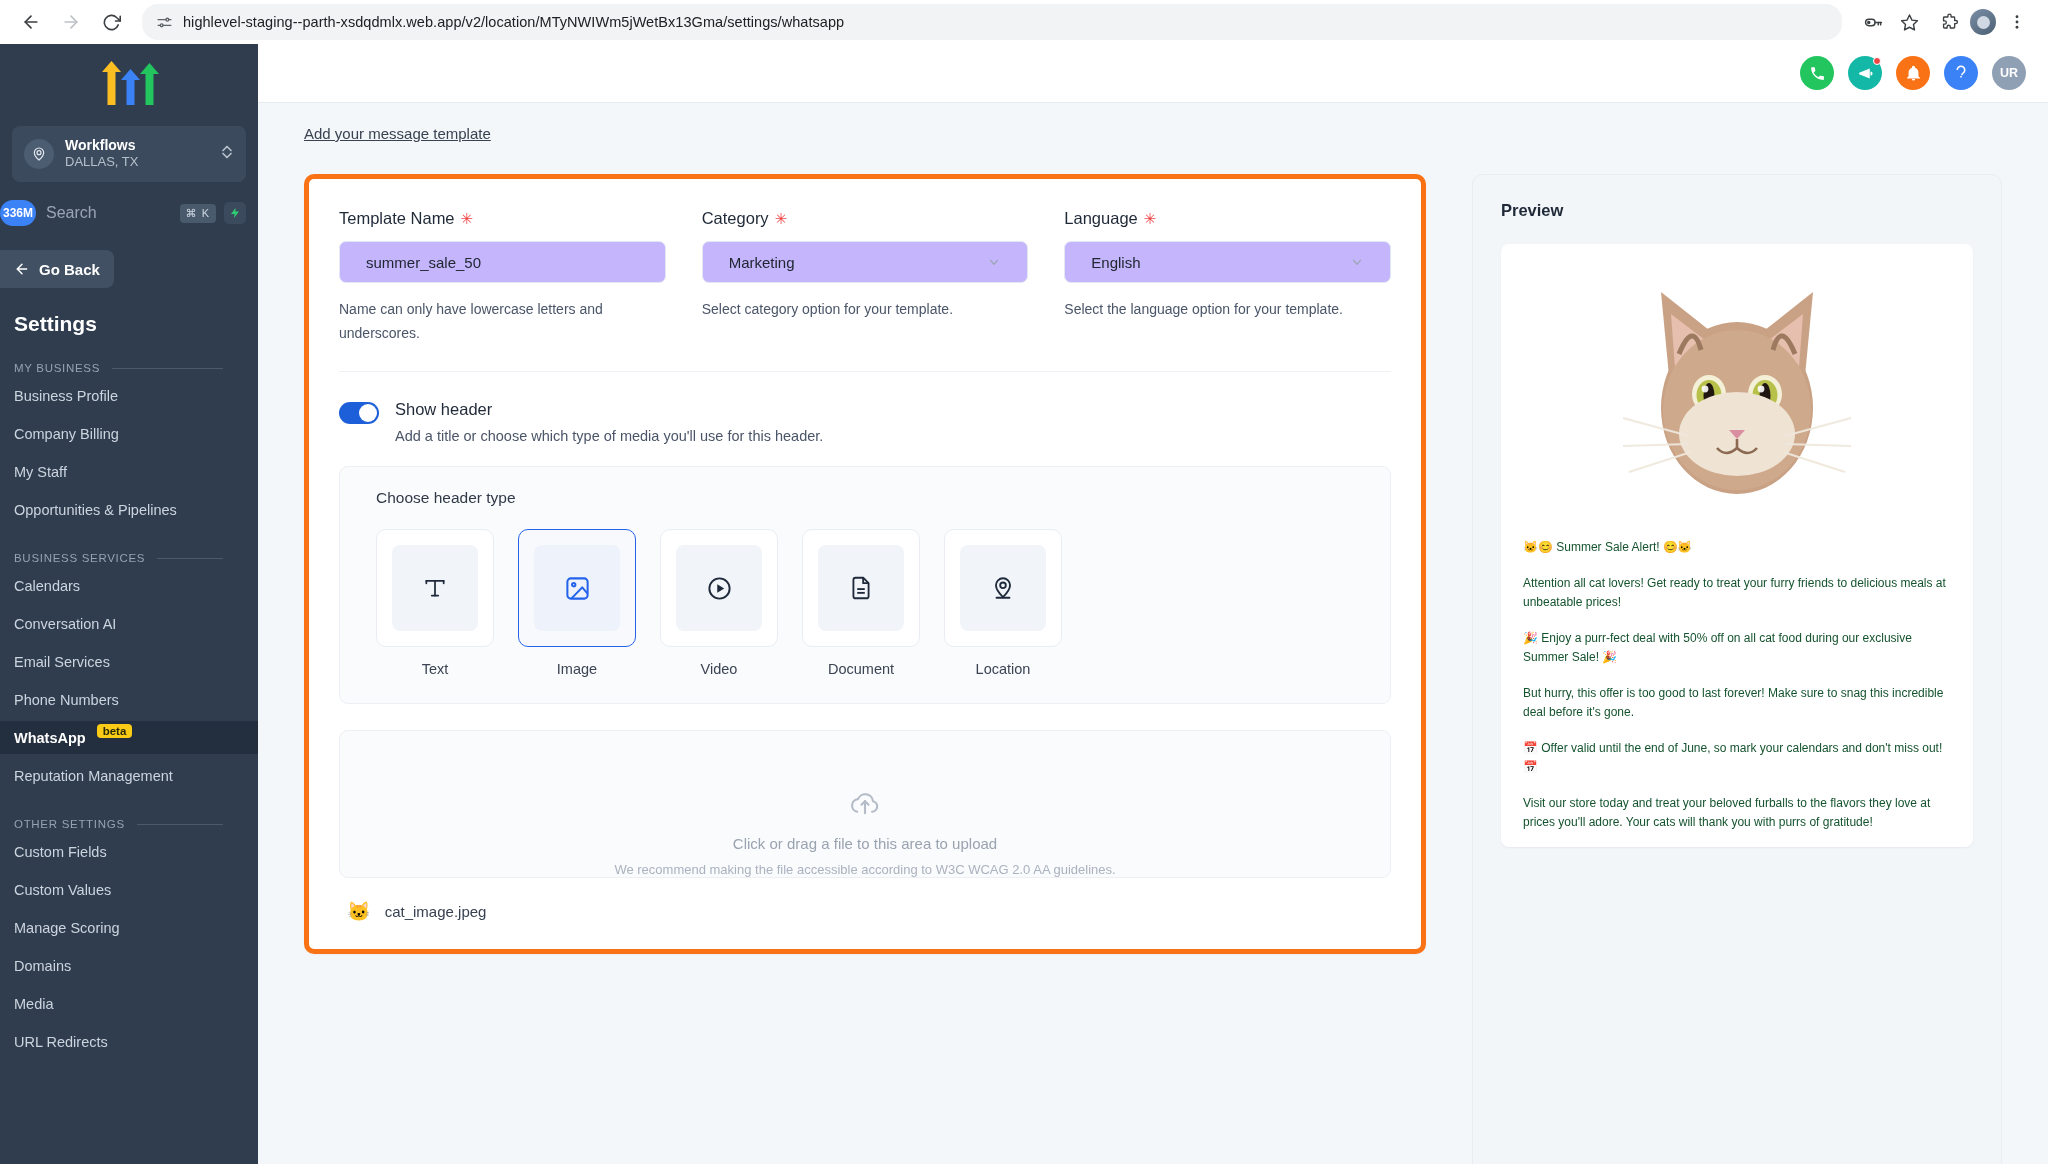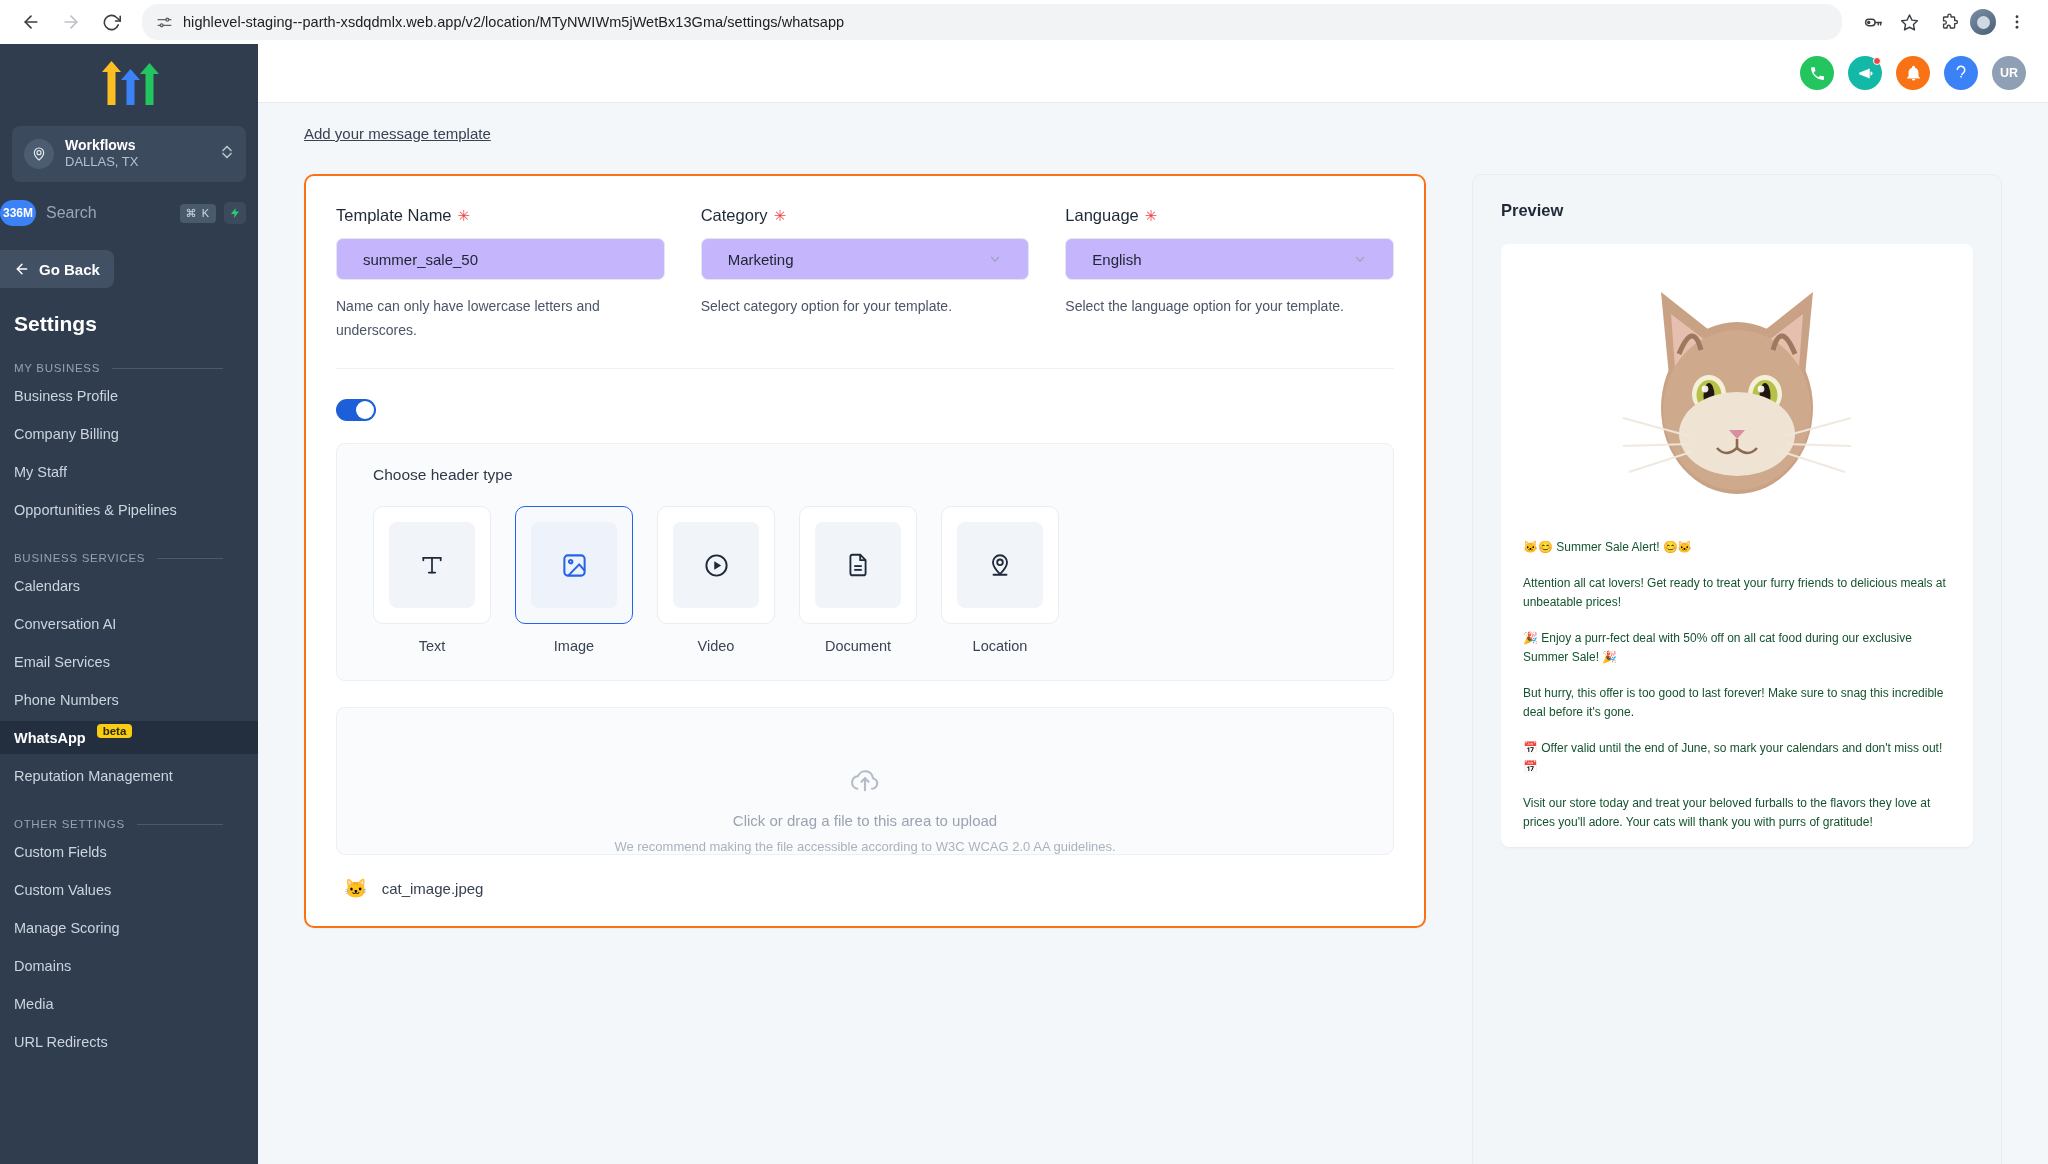--- a/index.html
+++ b/index.html
@@ -198,21 +198,21 @@
     padding: 22px 0 0 46px;
     text-decoration: underline;
   }
   .columns {
     display: flex; gap: 46px;
     padding: 32px 46px 0 46px;
     align-items: flex-start;
   }
   .card {
     background: #ffffff;
-    border: 2px solid #f97316;
+    border: 5px solid #f97316;
     border-radius: 10px;
     flex: 1 1 auto; min-width: 0;
     padding: 30px 30px 0 30px;
     box-shadow: 0 1px 2px rgba(16,24,40,0.04);
   }
 
   .field-row { display: flex; gap: 36px; }
   .field { flex: 1; min-width: 0; }
   .field-label {
     font-size: 16.5px; color: #1f2937; margin-bottom: 13px;
@@ -613,20 +613,24 @@
               <div class="hint">Select the language option for your template.</div>
             </div>
           </div>
 
           <div class="divider"></div>
 
           <div class="toggle-row">
             <div class="toggle">
                 <div class="knob"></div>
               </div>
+            <div>
+              <div class="toggle-title">Show header</div>
+              <div class="toggle-sub">Add a title or choose which type of media you'll use for this header.</div>
+            </div>
           </div>
 
           <div class="panel">
             <div class="panel-title">Choose header type</div>
             <div class="type-grid">
 
               <div class="type-col">
                 <div class="type-card">
                   <div class="type-inner">
                     <svg width="26" height="26" viewBox="0 0 24 24" fill="none" stroke="currentColor" stroke-width="1.6" stroke-linecap="round">

